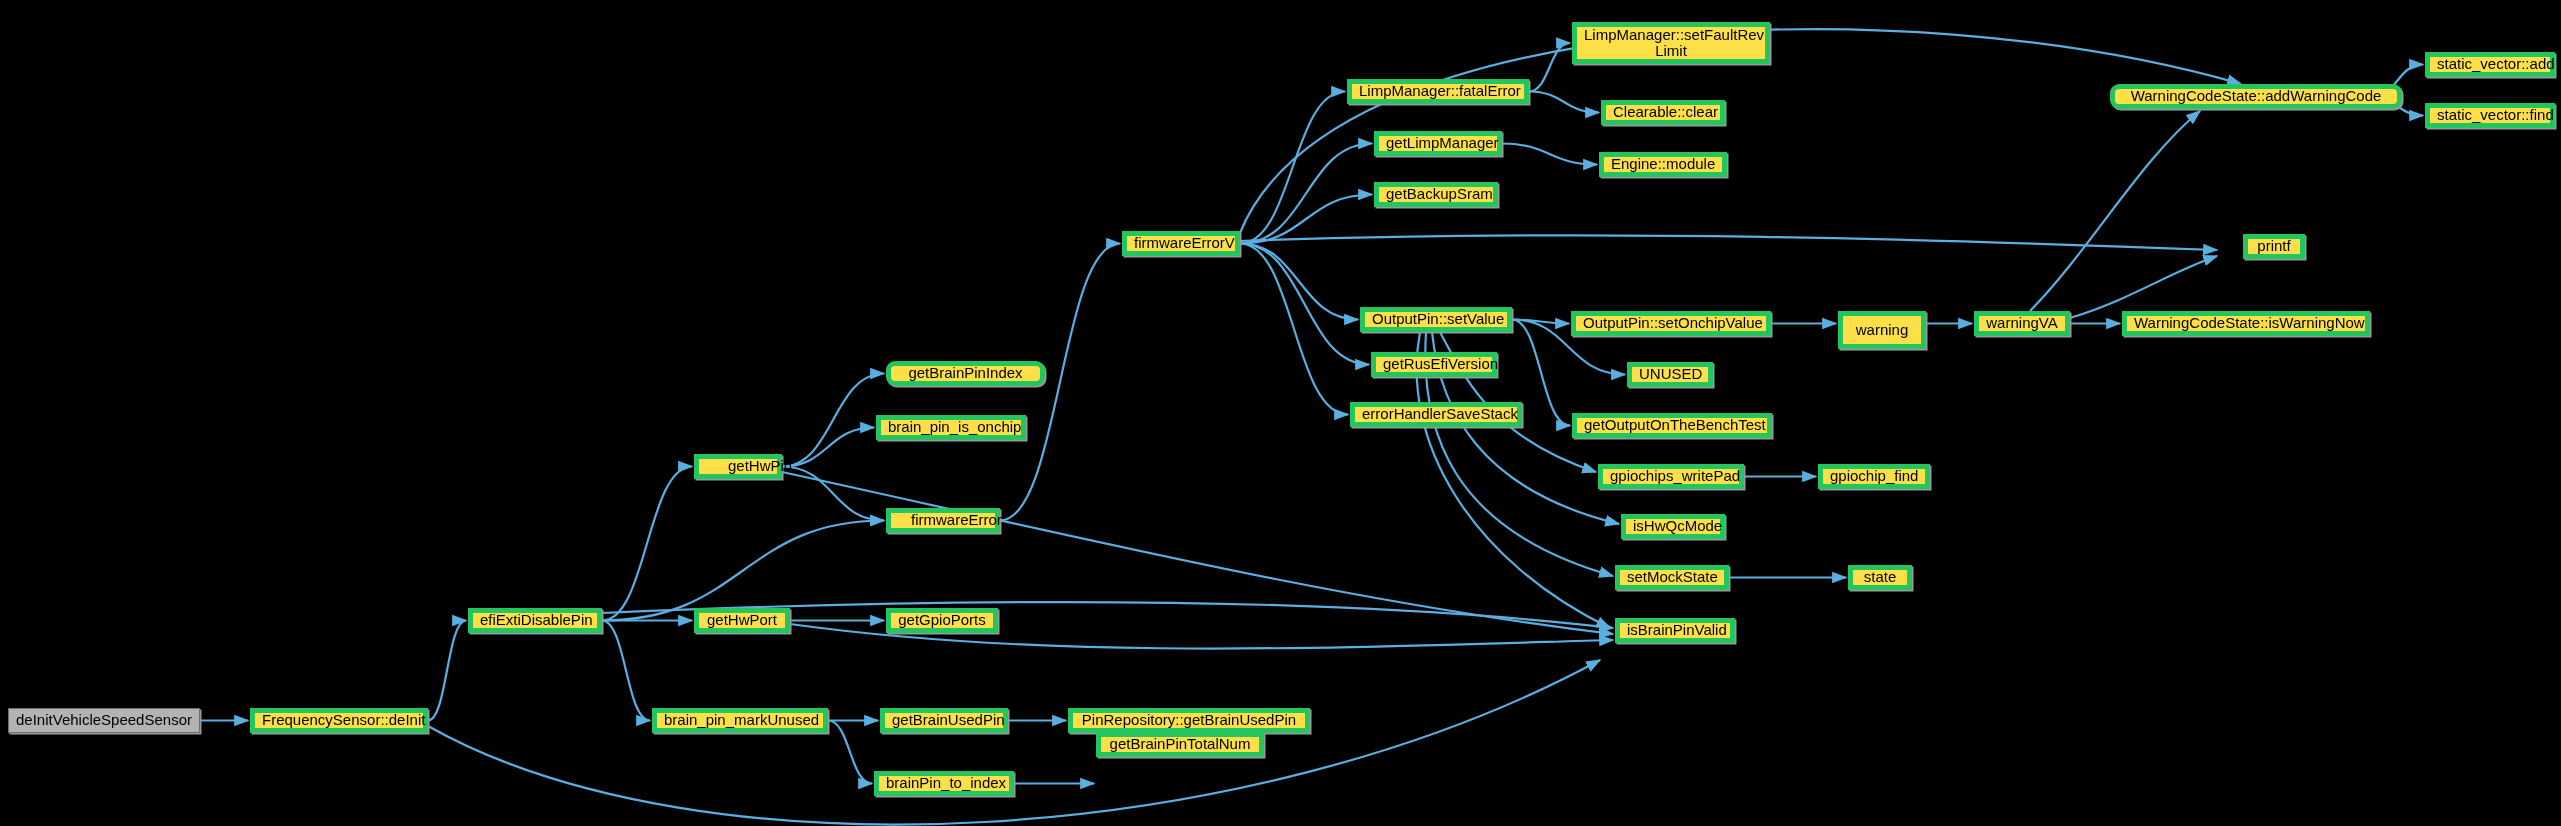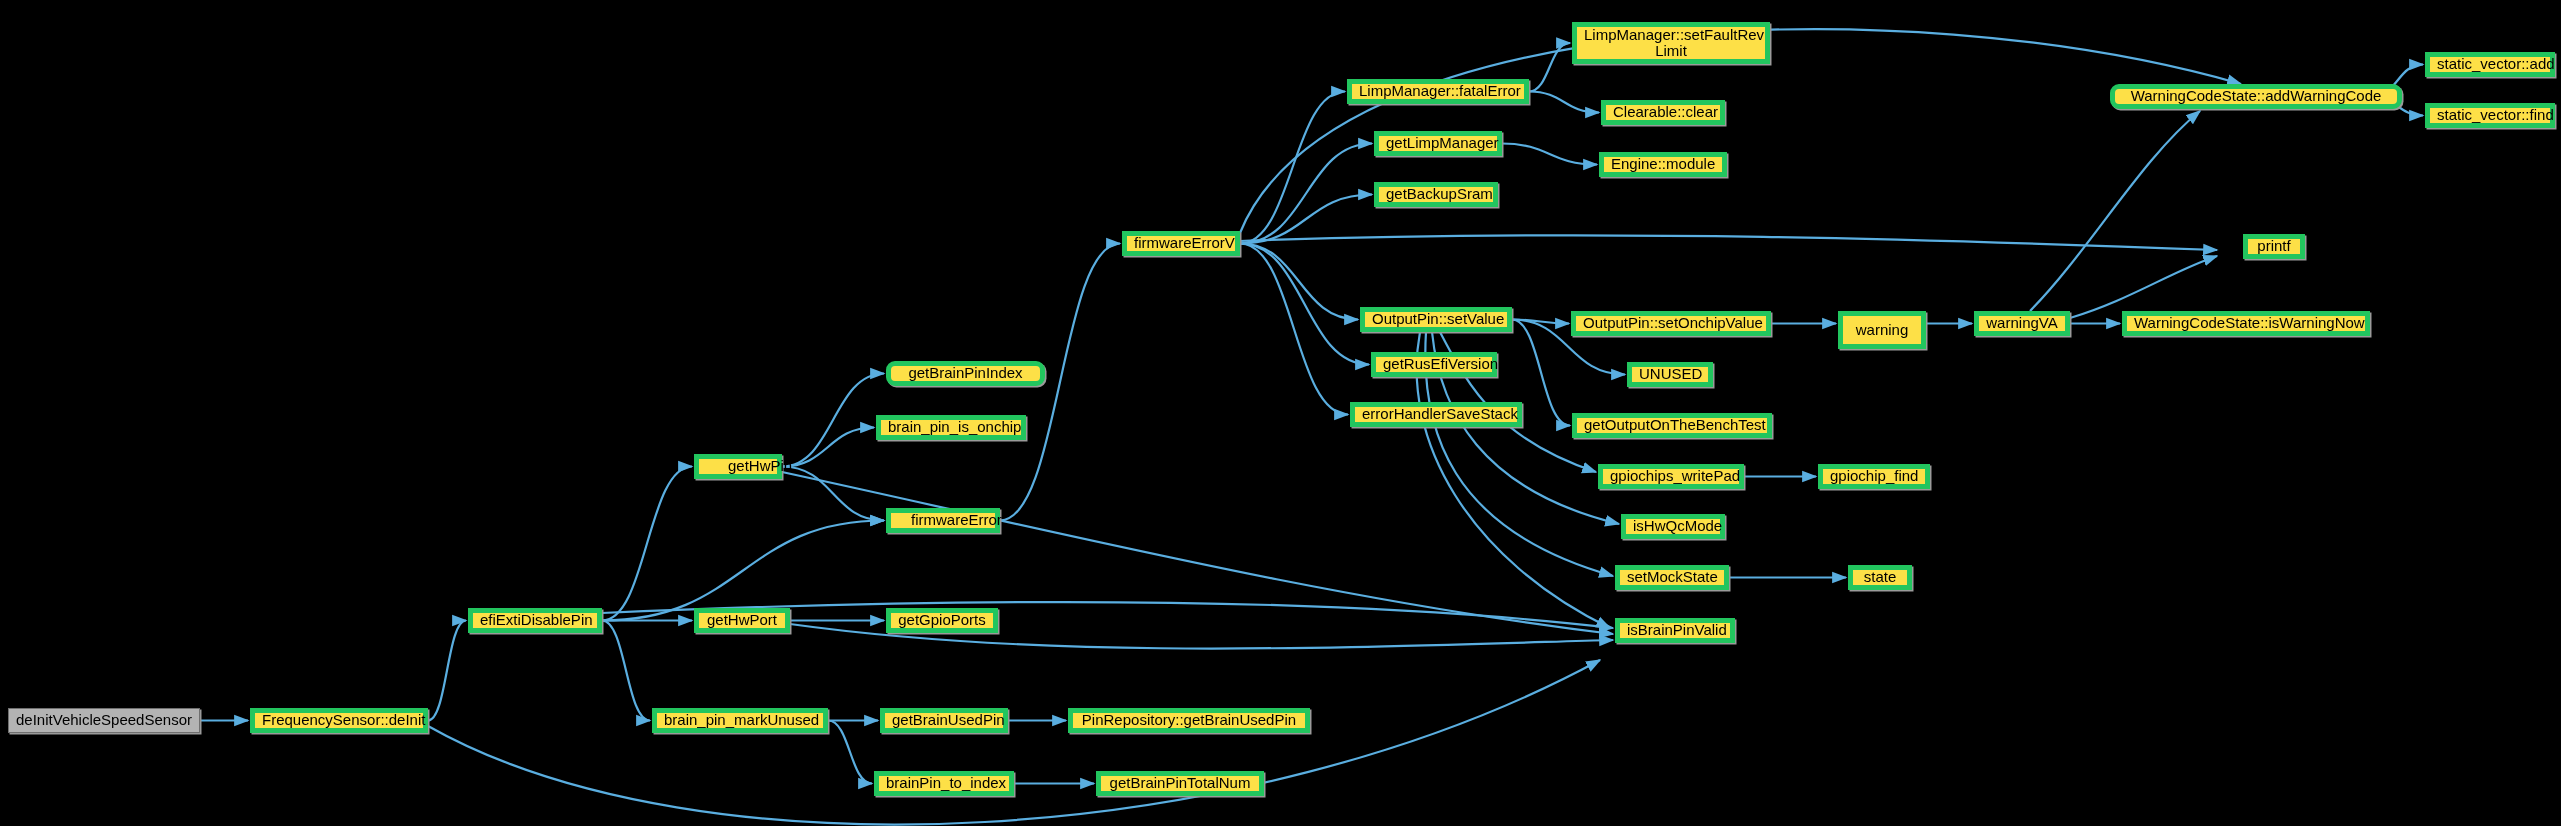--- a/index.html
+++ b/index.html
@@ -75,21 +75,21 @@
     <div class="node" style="left: 694px; top: 454px; width: 88px; height: 25px; padding-left: 29px;"><span>getHwPin</span></div>
     <div class="node" style="left: 694px; top: 608px; width: 96px; height: 25px;"><span>getHwPort</span></div>
     <div class="node" style="left: 652px; top: 708px; width: 176px; height: 25px;"><span>brain_pin_markUnused</span></div>
     <div class="node" style="left: 886px; top: 361px; width: 159px; height: 25px; border-radius: 9px;"><span>getBrainPinIndex</span></div>
     <div class="node" style="left: 876px; top: 415px; width: 150px; height: 25px;"><span>brain_pin_is_onchip</span></div>
     <div class="node" style="left: 886px; top: 508px; width: 114px; height: 25px; padding-left: 20px;"><span>firmwareError</span></div>
     <div class="node" style="left: 886px; top: 608px; width: 112px; height: 25px;"><span>getGpioPorts</span></div>
     <div class="node" style="left: 880px; top: 708px; width: 128px; height: 25px;"><span>getBrainUsedPin</span></div>
     <div class="node" style="left: 874px; top: 771px; width: 140px; height: 25px;"><span>brainPin_to_index</span></div>
     <div class="node" style="left: 1068px; top: 708px; width: 242px; height: 25px;"><span>PinRepository::getBrainUsedPin</span></div>
-    <div class="node" style="left: 1096px; top: 771px; width: 168px; height: 25px;"><span>getBrainPinTotalNum</span></div>
+    <div class="node" style="left: 1096px; top: 732px; width: 168px; height: 25px;"><span>getBrainPinTotalNum</span></div>
     <div class="node" style="left: 1122px; top: 231px; width: 118px; height: 25px;"><span>firmwareErrorV</span></div>
     <div class="node" style="left: 1347px; top: 79px; width: 182px; height: 25px;"><span>LimpManager::fatalError</span></div>
     <div class="node" style="left: 1374px; top: 131px; width: 128px; height: 25px;"><span>getLimpManager</span></div>
     <div class="node" style="left: 1374px; top: 182px; width: 124px; height: 25px;"><span>getBackupSram</span></div>
     <div class="node" style="left: 1360px; top: 307px; width: 152px; height: 25px;"><span>OutputPin::setValue</span></div>
     <div class="node" style="left: 1371px; top: 352px; width: 126px; height: 25px;"><span>getRusEfiVersion</span></div>
     <div class="node" style="left: 1350px; top: 402px; width: 172px; height: 25px;"><span>errorHandlerSaveStack</span></div>
     <div class="node" style="left: 1572px; top: 22px; width: 198px; height: 42px;"><span>LimpManager::setFaultRev
 Limit</span></div>
     <div class="node" style="left: 1601px; top: 100px; width: 124px; height: 25px;"><span>Clearable::clear</span></div>

